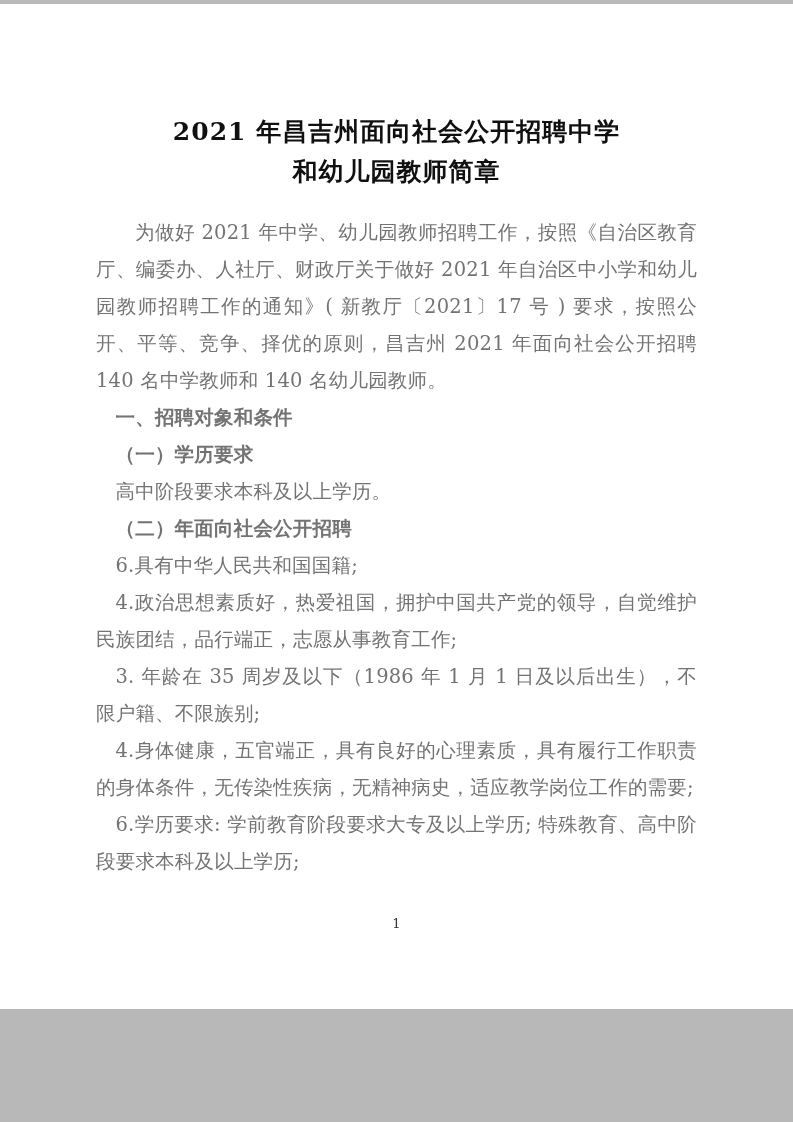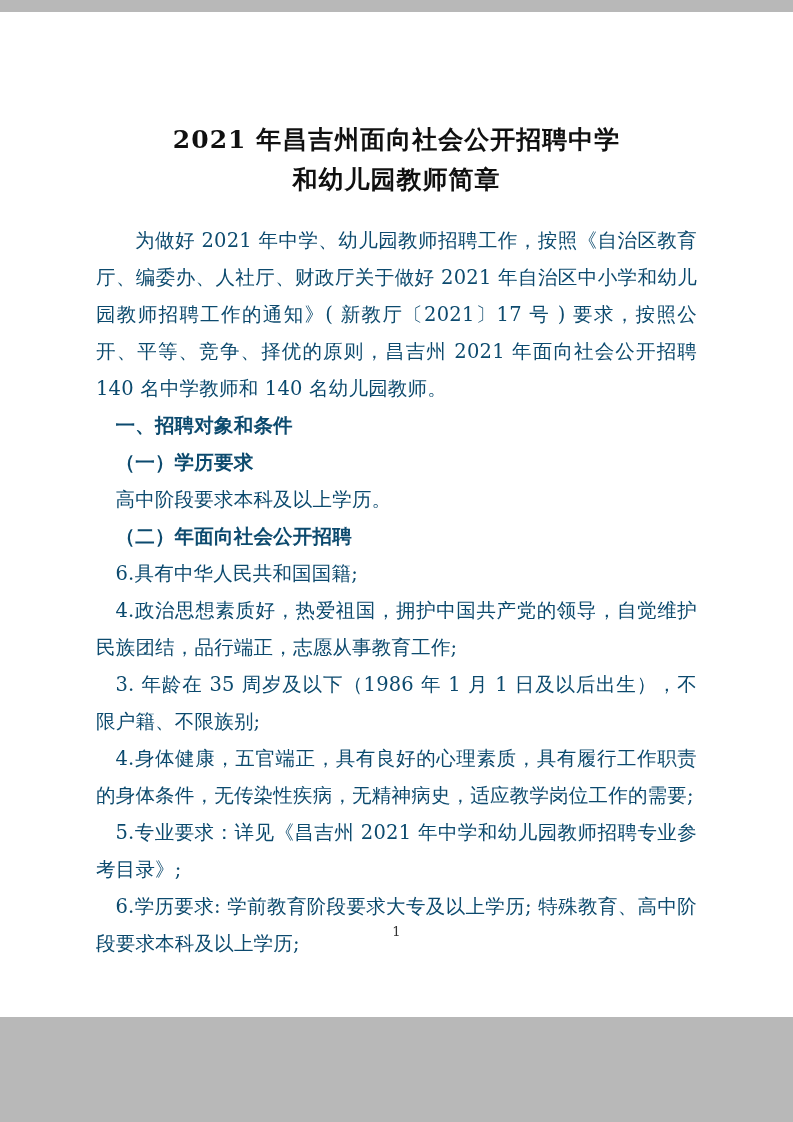--- a/index.html
+++ b/index.html
@@ -8,21 +8,21 @@
     background: #b8b8b8;
   }
   body {
     font-family: "DejaVu Serif", "Liberation Serif", serif;
   }
   .page {
     width: 793px;
     height: 1005px;
     background: #ffffff;
     position: relative;
-    margin: 12px auto;
+    margin: 4px auto;
     box-sizing: border-box;
     overflow: hidden;
   }
   .content {
     position: absolute;
     left: 96px;
     right: 96px;
     top: 108px;
   }
   .doc-title {
@@ -35,21 +35,21 @@
     margin: 0 0 22px 0;
     font-family: "DejaVu Serif", "Liberation Serif", serif;
   }
   .doc-title .line {
     display: block;
   }
   p {
     margin: 0;
     font-size: 19.5px;
     line-height: 37px;
-    color: #0c4a6e;
+    color: #737373;
     text-align: justify;
     text-justify: inter-ideograph;
     letter-spacing: 0.2px;
   }
   p.indent {
     text-indent: 2em;
   }
   p.heading {
     font-weight: bold;
     text-indent: 1em;
@@ -85,19 +85,18 @@
 
     <p class="indent">为做好 2021 年中学、幼儿园教师招聘工作，按照《自治区教育厅、编委办、人社厅、财政厅关于做好 2021 年自治区中小学和幼儿园教师招聘工作的通知》( 新教厅〔2021〕17 号 ) 要求，按照公开、平等、竞争、择优的原则，昌吉州 2021 年面向社会公开招聘 140 名中学教师和 140 名幼儿园教师。</p>
     <p class="heading">一、招聘对象和条件</p>
     <p class="subheading">（一）学历要求</p>
     <p class="hang">高中阶段要求本科及以上学历。</p>
     <p class="subheading">（二）年面向社会公开招聘</p>
     <p class="hang">6.具有中华人民共和国国籍;</p>
     <p class="hang">4.政治思想素质好，热爱祖国，拥护中国共产党的领导，自觉维护民族团结，品行端正，志愿从事教育工作;</p>
     <p class="hang">3. 年龄在 35 周岁及以下（1986 年 1 月 1 日及以后出生），不限户籍、不限族别;</p>
     <p class="hang">4.身体健康，五官端正，具有良好的心理素质，具有履行工作职责的身体条件，无传染性疾病，无精神病史，适应教学岗位工作的需要;</p>
-    <p class="hang">5.专业要求：详见《昌吉州 2021 年中学和幼儿园教师招聘专业参考目录》;</p>
     <p class="hang">6.学历要求: 学前教育阶段要求大专及以上学历; 特殊教育、高中阶段要求本科及以上学历;</p>
 
   </div>
 
   <div class="page-number">1</div>
 </div>
 
 </body></html>

